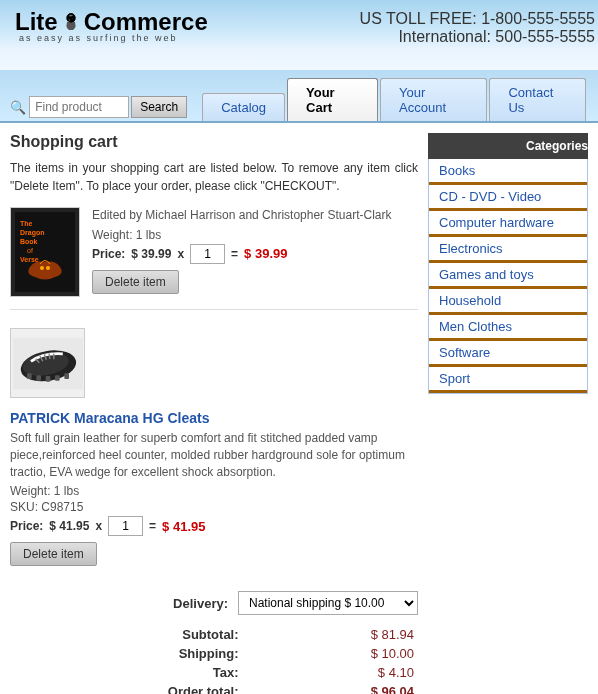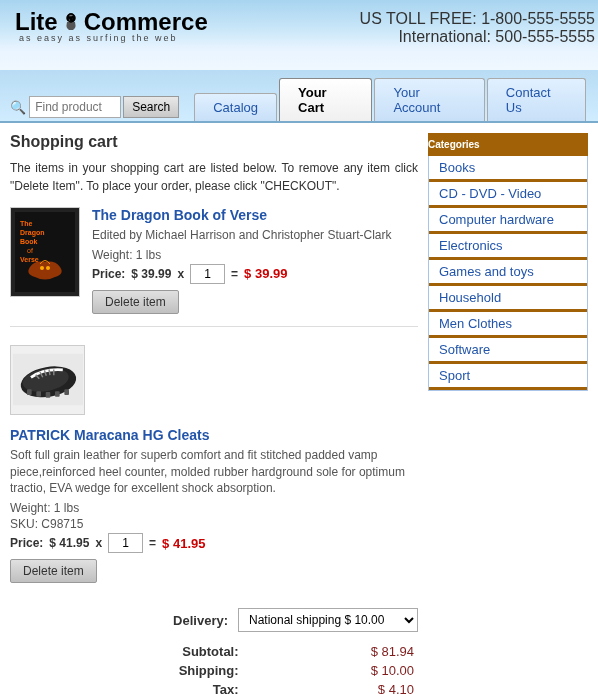--- a/index.html
+++ b/index.html
@@ -233,24 +233,24 @@
       padding: 10px 24px;
       font-size: 14px;
       font-weight: bold;
       cursor: pointer;
       color: #fff;
       letter-spacing: 1px;
     }
 
     
     .sidebar-categories {
-      background: #a16207;
+      background: #404040;
       color: #fff;
-      text-align: left;
-      font-size: 10px;
+      text-align: right;
+      font-size: 12px;
       font-weight: bold;
       padding: 6px 0;
       margin-bottom: 0;
     }
     .sidebar-cat-list {
       border: 1px solid #aac4e8;
       border-top: none;
       background: #fff;
     }
     .sidebar-cat-item {
@@ -338,21 +338,21 @@
     <div class="phone-info">
       <div>US TOLL FREE: 1-800-555-5555</div>
       <div>International: 500-555-5555</div>
     </div>
   </div>
 </div>
 
 <div class="nav-row">
   <div class="search-wrap">
     <span style="font-size:13px; margin-right:3px;">🔍</span>
-    <input type="text" style="border: 1px solid rgb(170, 170, 170); padding: 3px 5px; font-size: 12px; width: 92px; color: rgb(153, 153, 153);" placeholder="Find product">
+    <input type="text" style="border: 1px solid rgb(170, 170, 170); padding: 3px 5px; font-size: 12px; width: 100px; color: rgb(153, 153, 153);" placeholder="Find product">
     <button class="search-btn">Search</button>
   </div>
   <div class="nav-tabs">
     <a class="nav-tab">Catalog</a>
     <a class="nav-tab active">Your Cart</a>
     <a class="nav-tab">Your Account</a>
     <a class="nav-tab">Contact Us</a>
   </div>
 </div>
 
@@ -372,21 +372,20 @@
           <text x="12" y="41" font-size="7" fill="#ff6600">of</text>
           <text x="5" y="50" font-size="7" fill="#ff6600" font-weight="bold">Verse</text>
 
           <path d="M15 55 Q20 48 30 50 Q40 48 45 55 Q50 62 40 65 Q30 70 20 65 Q10 62 15 55Z" fill="#cc4400" opacity="0.7"></path>
           <path d="M25 52 Q30 45 35 52" fill="none" stroke="#ff8800" stroke-width="1"></path>
           <circle cx="27" cy="56" r="2" fill="#ffaa00"></circle>
           <circle cx="33" cy="56" r="2" fill="#ffaa00"></circle>
         </svg>
       </div>
       <div class="item-details">
-        <div class="item-title">The Dragon Book of Verse</div>
         <div class="item-desc">Edited by Michael Harrison and Christopher Stuart-Clark</div>
         <div class="item-weight">Weight: 1 lbs</div>
         <div class="item-price-row">
           <span>Price:</span>
           <span>$ 39.99</span>
           <span>x</span>
           <input type="text" class="qty-input" value="1" style="">
           <span>=</span>
           <span class="price-highlight">$ 39.99</span>
         </div>

